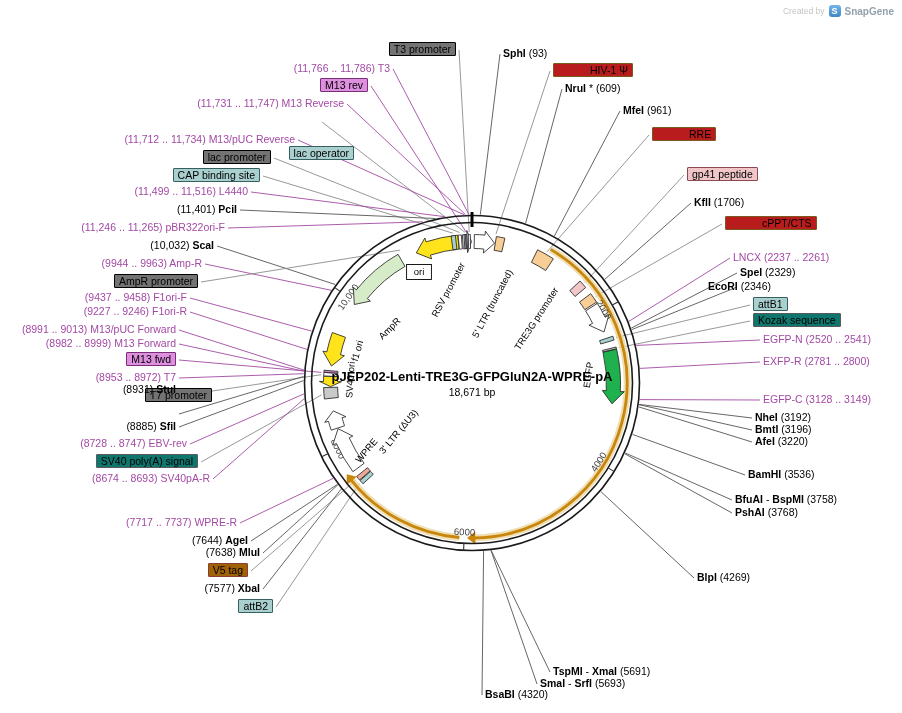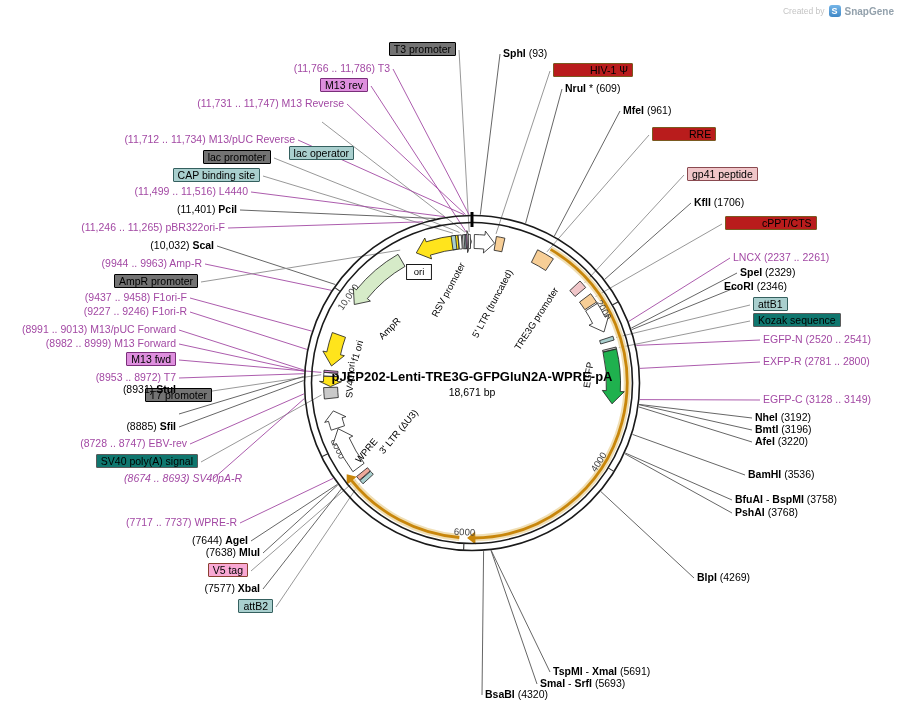--- a/index.html
+++ b/index.html
@@ -7,21 +7,21 @@
   #canvas{position:relative;width:902px;height:713px;background:#ffffff;overflow:hidden;}
   #map-svg{position:absolute;left:0;top:0;}
   #labels{position:absolute;left:0;top:0;width:902px;height:713px;pointer-events:none;}
   .lbl{position:absolute;white-space:nowrap;font-size:10.5px;line-height:14px;color:#000;pointer-events:auto;}
   .lbl .b{font-weight:bold;}
   .tag{display:inline-block;border:1px solid #444;padding:0 4px;line-height:12px;font-size:10.5px;border-radius:1px;color:#000;}
   .tag-white{background:#737373;border-color:#000;margin-left:40px;}
   .tag-teal{background:#A9CFCE;border-color:#35605F;}
   .tag-orange{background:#b91c1c;border-color:#7A5A20;padding-left:36px;}
   .tag-pink{background:#F0C6C9;border-color:#8A4A50;}
-  .tag-salmon{background:#f9a8d4;border-color:#8A4030;}
+  .tag-salmon{background:#a16207;border-color:#8A4030;}
   .tag-gray{background:#0f766e;border-color:#5A5A5A;}
   .tag-magenta{background:#DE8FDE;border-color:#7A2E7A;}
   .center{position:absolute;left:472px;top:369px;transform:translateX(-50%);text-align:center;}
   .pname{font-weight:bold;font-size:13px;color:#000;white-space:nowrap;}
   .psize{font-size:10.5px;color:#000;margin-top:2px;}
   .credit{position:absolute;top:5px;right:8px;display:flex;align-items:center;gap:4px;}
   .credit .created{color:#C4C4C4;font-size:8.5px;}
   .logo{width:12px;height:12px;border-radius:3px;background:linear-gradient(180deg,#74B5E8,#3E87C6);color:#fff;font-size:9px;font-weight:bold;display:flex;align-items:center;justify-content:center;}
   .brand{color:#93A1AC;font-size:10px;font-weight:bold;}
   svg text{font-family:"Liberation Sans",sans-serif;}
@@ -165,38 +165,38 @@
       <div class="lbl" style="top: 304px; right: 715px; color: rgb(163, 73, 164);"><span>(9227 .. 9246) F1ori-R</span></div>
       <div class="lbl" style="top: 322px; right: 726px; color: rgb(163, 73, 164);"><span>(8991 .. 9013) M13/pUC Forward</span></div>
       <div class="lbl" style="top: 336px; right: 726px; color: rgb(163, 73, 164);"><span>(8982 .. 8999) M13 Forward</span></div>
       <div class="lbl" style="top: 352px; right: 726px;"><span class="tag tag-magenta"><span>M13 fwd</span></span></div>
       <div class="lbl" style="top: 370px; right: 726px; color: rgb(163, 73, 164);"><span>(8953 .. 8972) T7</span></div>
       <div class="lbl" style="top: 388px; right: 690px; padding-left: 28px;"><span class="tag tag-white"><span>T7 promoter</span></span></div>
       <div class="lbl" style="top: 382px; right: 726px;"><span>(8931) </span><span class="b">StuI</span></div>
       <div class="lbl" style="top: 419px; right: 726px; text-align: right;"><span>(8885) </span><span class="b">SfiI</span></div>
       <div class="lbl" style="top: 436px; right: 715px; color: rgb(163, 73, 164);"><span>(8728 .. 8747) EBV-rev</span></div>
       <div class="lbl" style="top: 454px; right: 704px;"><span class="tag tag-gray"><span>SV40 poly(A) signal</span></span></div>
-      <div class="lbl" style="top: 471px; right: 660px; color: rgb(163, 73, 164); font-style: italic;"><span>(8674 .. 8693) SV40pA-R</span></div>
+      <div class="lbl" style="top: 471px; right: 692px; color: rgb(163, 73, 164);"><span>(8674 .. 8693) SV40pA-R</span></div>
       <div class="lbl" style="top: 515px; right: 665px; color: rgb(163, 73, 164);"><span>(7717 .. 7737) WPRE-R</span></div>
       <div class="lbl" style="top: 533px; right: 654px;"><span>(7644) </span><span class="b">AgeI</span></div>
       <div class="lbl" style="top: 545px; right: 642px; margin-left: 36px;"><span>(7638) </span><span class="b">MluI</span></div>
       <div class="lbl" style="top: 563px; right: 654px;"><span class="tag tag-salmon"><span>V5 tag</span></span></div>
       <div class="lbl" style="top: 581px; right: 642px;"><span>(7577) </span><span class="b">XbaI</span></div>
       <div class="lbl" style="top: 599px; right: 629px;"><span class="tag tag-teal"><span>attB2</span></span></div>
       <div class="lbl" style="top: 46px; left: 503px;"><span class="b">SphI</span><span>  (93)</span></div>
       <div class="lbl" style="top: 63px; left: 553px;"><span class="tag tag-orange"><span>HIV-1 Ψ</span></span></div>
       <div class="lbl" style="top: 81px; left: 565px;"><span class="b">NruI</span><span> *  (609)</span></div>
       <div class="lbl" style="top: 103px; left: 623px;"><span class="b">MfeI</span><span>  (961)</span></div>
       <div class="lbl" style="top: 127px; left: 652px;"><span class="tag tag-orange"><span>RRE</span></span></div>
       <div class="lbl" style="top: 167px; left: 687px;"><span class="tag tag-pink"><span>gp41 peptide</span></span></div>
       <div class="lbl" style="top: 195px; left: 694px;"><span class="b">KflI</span><span>  (1706)</span></div>
       <div class="lbl" style="top: 216px; left: 725px;"><span class="tag tag-orange"><span>cPPT/CTS</span></span></div>
       <div class="lbl" style="top: 250px; left: 733px; color: rgb(163, 73, 164);"><span>LNCX (2237 .. 2261)</span></div>
       <div class="lbl" style="top: 265px; left: 740px;"><span class="b">SpeI</span><span>  (2329)</span></div>
-      <div class="lbl" style="top: 279px; left: 724px;"><span class="b">EcoRI</span><span>  (2346)</span></div>
+      <div class="lbl" style="top: 279px; left: 708px;"><span class="b">EcoRI</span><span>  (2346)</span></div>
       <div class="lbl" style="top: 297px; left: 753px;"><span class="tag tag-teal"><span>attB1</span></span></div>
       <div class="lbl" style="top: 313px; left: 753px;"><span class="tag tag-gray"><span>Kozak sequence</span></span></div>
       <div class="lbl" style="top: 332px; left: 763px; color: rgb(163, 73, 164);"><span>EGFP-N (2520 .. 2541)</span></div>
       <div class="lbl" style="top: 354px; left: 763px; color: rgb(163, 73, 164);"><span>EXFP-R (2781 .. 2800)</span></div>
       <div class="lbl" style="top: 392px; left: 763px; color: rgb(163, 73, 164);"><span>EGFP-C (3128 .. 3149)</span></div>
       <div class="lbl" style="top: 410px; left: 755px;"><span class="b">NheI</span><span>  (3192)</span></div>
       <div class="lbl" style="top: 422px; left: 755px;"><span class="b">BmtI</span><span>  (3196)</span></div>
       <div class="lbl" style="top: 434px; left: 755px;"><span class="b">AfeI</span><span>  (3220)</span></div>
       <div class="lbl" style="top: 467px; left: 748px;"><span class="b">BamHI</span><span>  (3536)</span></div>
       <div class="lbl" style="top: 492px; left: 735px;"><span class="b">BfuAI</span><span> - </span><span class="b">BspMI</span><span>  (3758)</span></div>

